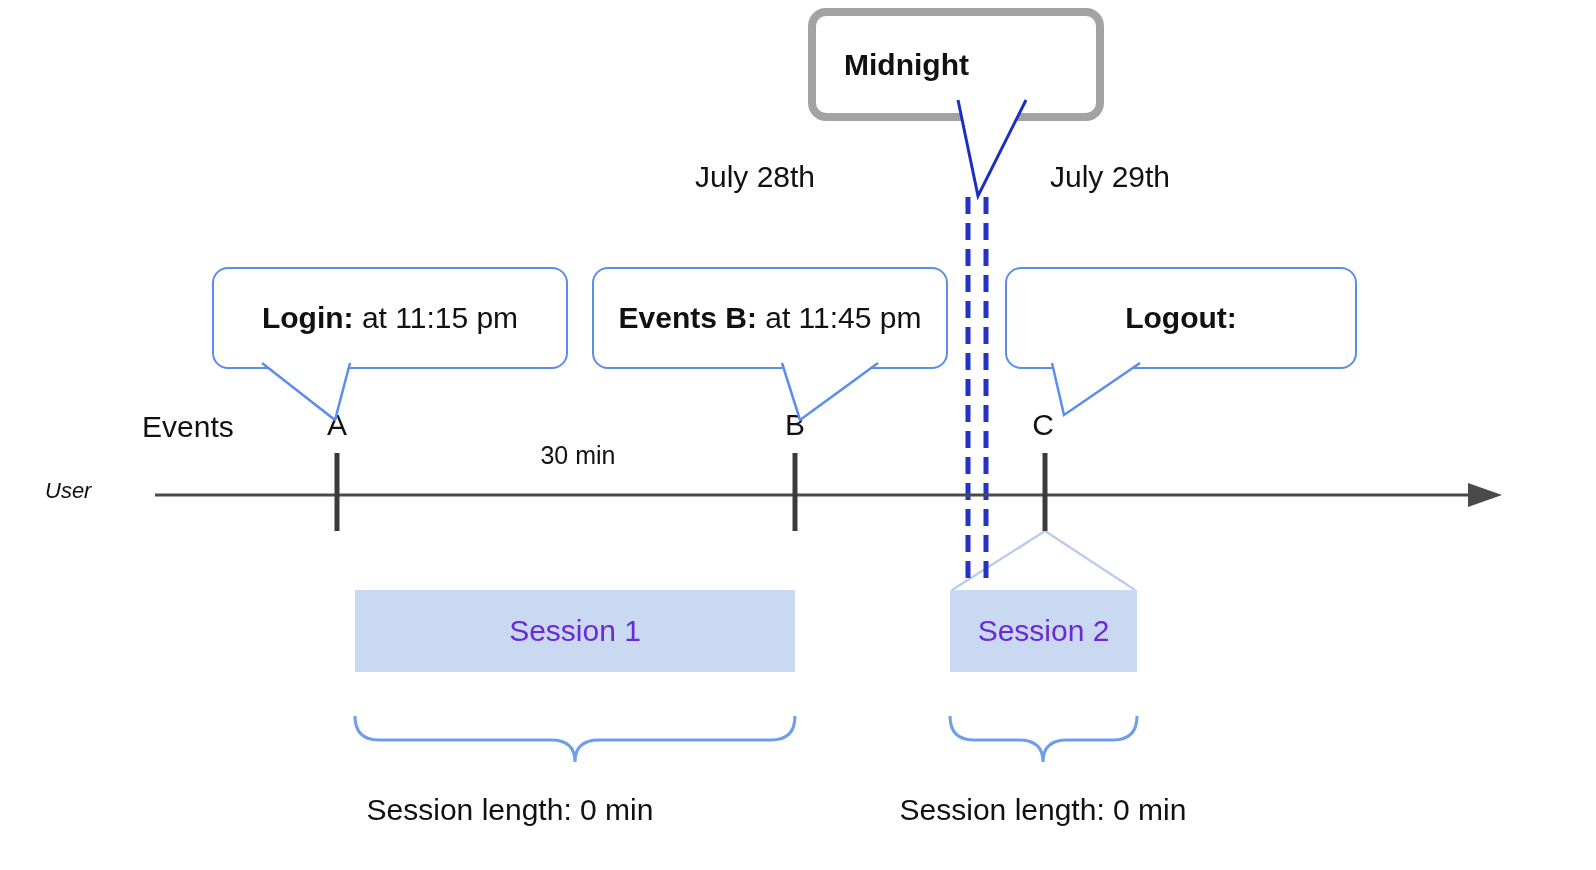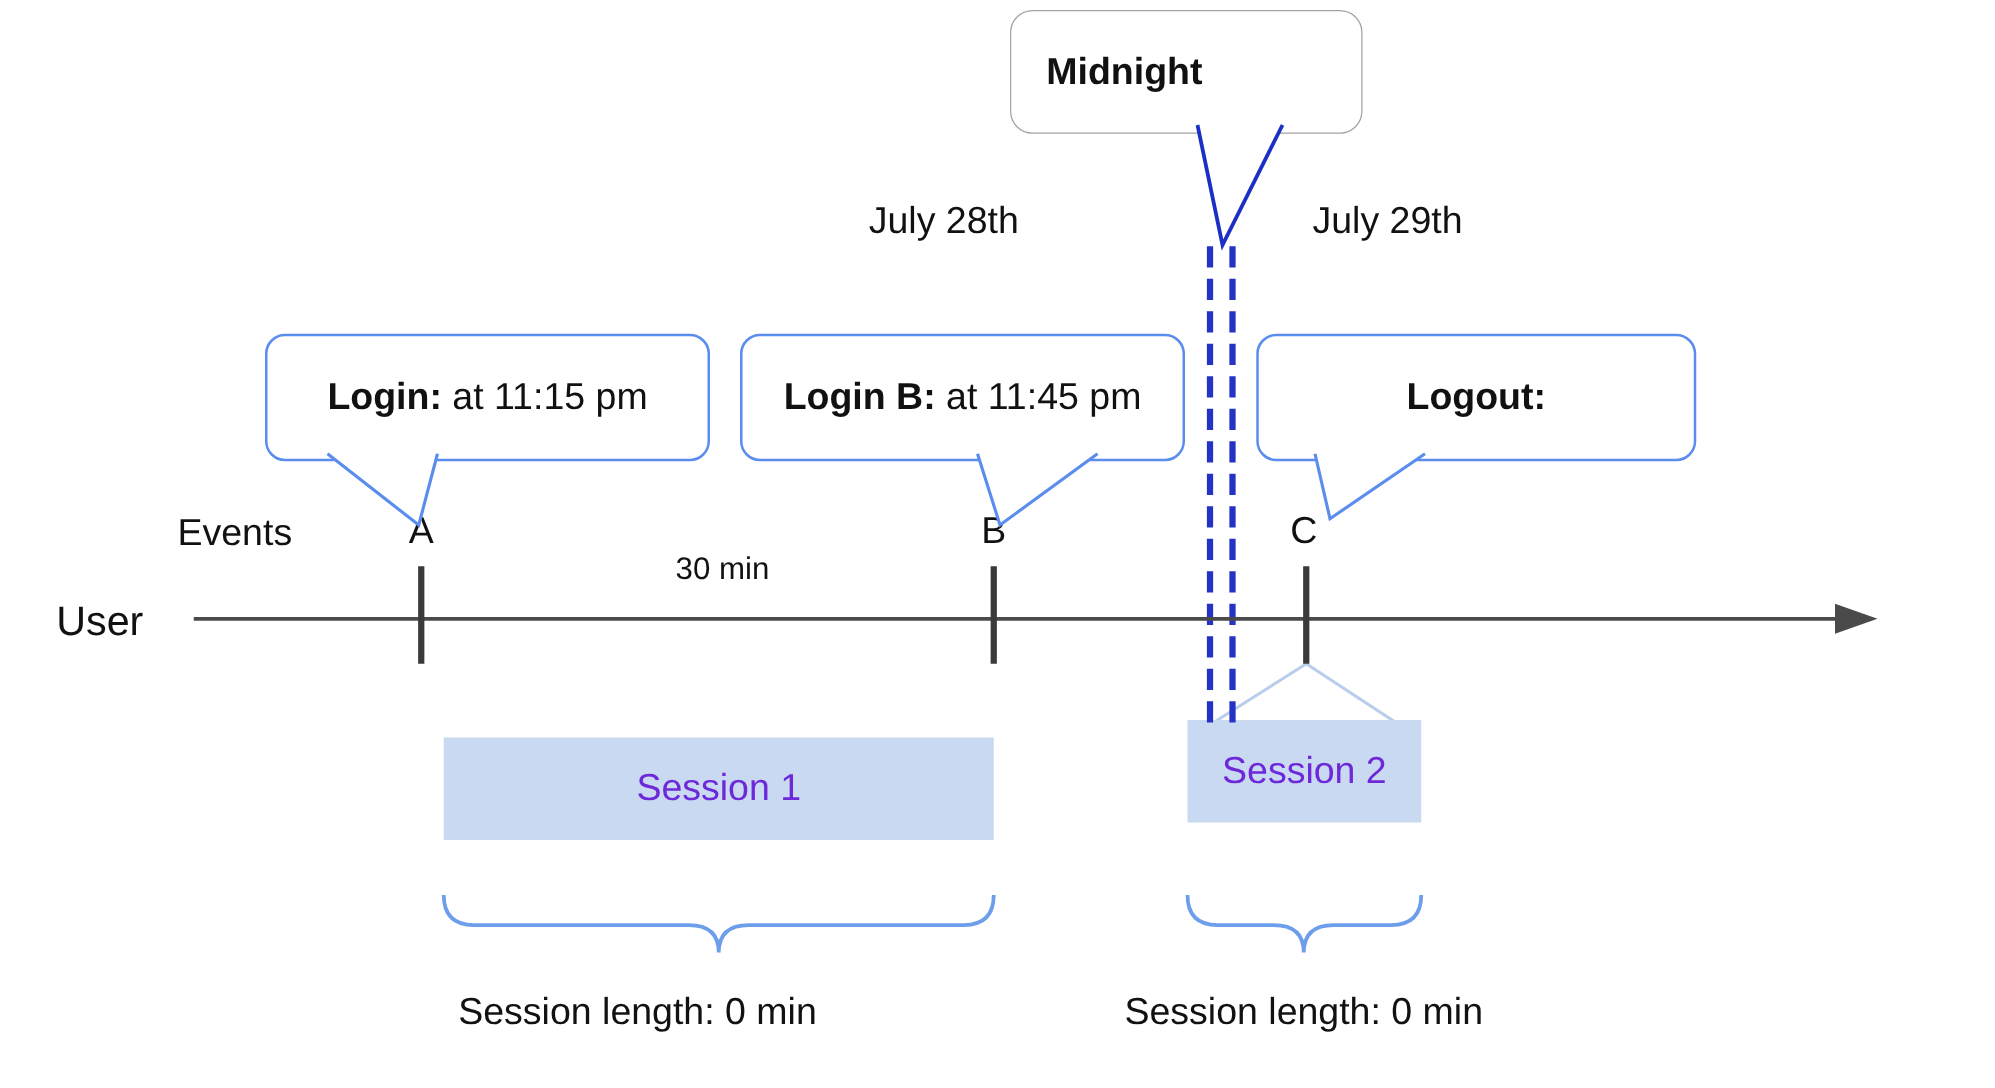--- a/index.html
+++ b/index.html
@@ -25,36 +25,36 @@
     display: flex;
     align-items: center;
     justify-content: center;
     font-size: 30px;
     color: #111111;
     z-index: 2;
   }
   .bubble .b { font-weight: bold; white-space: pre; }
   .bubble .t { white-space: pre; }
   .bubble.midnight {
-    border: 1px solid #a3a3a3;
+    border: 8px solid #a3a3a3;
     border-radius: 18px;
     justify-content: flex-start;
     padding-left: 28px;
     font-weight: bold;
   }
 
   .label {
     position: absolute;
     color: #111111;
     text-align: center;
   }
   .date-label { font-size: 30px; width: 170px; }
   .event-letter { font-size: 30px; width: 50px; }
   .events-label { font-size: 30px; }
-  .user-label { font-size: 33px; }
+  .user-label { font-size: 22px; font-style: italic; }
   .interval-label { font-size: 25px; width: 120px; }
   .length-label { font-size: 30px; width: 380px; }
 
   .session-box {
     position: absolute;
     background: #c9d9f2;
     display: flex;
     align-items: center;
     justify-content: center;
     font-size: 30px;
@@ -95,40 +95,40 @@
 
   <div class="label date-label" style="left:670px; top:160px;">July 28th</div>
   <div class="label date-label" style="left:1025px; top:160px;">July 29th</div>
 
   <div class="bubble" style="left:212px; top:267px; width:352px; height:98px;">
     <span class="b">Login:</span>
       <span class="t"> at 11:15 pm</span>
   </div>
 
   <div class="bubble" style="left:592px; top:267px; width:352px; height:98px;">
-    <span class="b">Login B:</span>
+    <span class="b">Events B:</span>
       <span class="t"> at 11:45 pm</span>
   </div>
 
   <div class="bubble" style="left:1005px; top:267px; width:348px; height:98px;">
     <span class="b">Logout:</span>
   </div>
 
   <div class="label events-label" style="left:142px; top:410px;">Events</div>
   <div class="label event-letter" style="left:312px; top:408px;">A</div>
   <div class="label event-letter" style="left:770px; top:408px;">B</div>
   <div class="label event-letter" style="left:1018px; top:408px;">C</div>
 
   <div class="label interval-label" style="left:518px; top:441px;">30 min</div>
   <div class="label user-label" style="left:45px; top:478px;">User</div>
 
   <div class="session-box" style="left:355px; top:590px; width:440px; height:82px;">
     <span>Session 1</span>
   </div>
-  <div class="session-box" style="left:950px; top:576px; width:187px; height:82px;">
+  <div class="session-box" style="left:950px; top:590px; width:187px; height:82px;">
     <span>Session 2</span>
   </div>
 
   <div class="label length-label" style="left:320px; top:793px;">Session length: 0 min</div>
   <div class="label length-label" style="left:853px; top:793px;">Session length: 0 min</div>
 
   <svg class="overlay" viewBox="0 0 1596 870">
 
     <line x1="968" y1="197" x2="968" y2="585" stroke="#2433c4" stroke-width="5" stroke-dasharray="17 9"></line>
     <line x1="986" y1="197" x2="986" y2="585" stroke="#2433c4" stroke-width="5" stroke-dasharray="17 9"></line>

